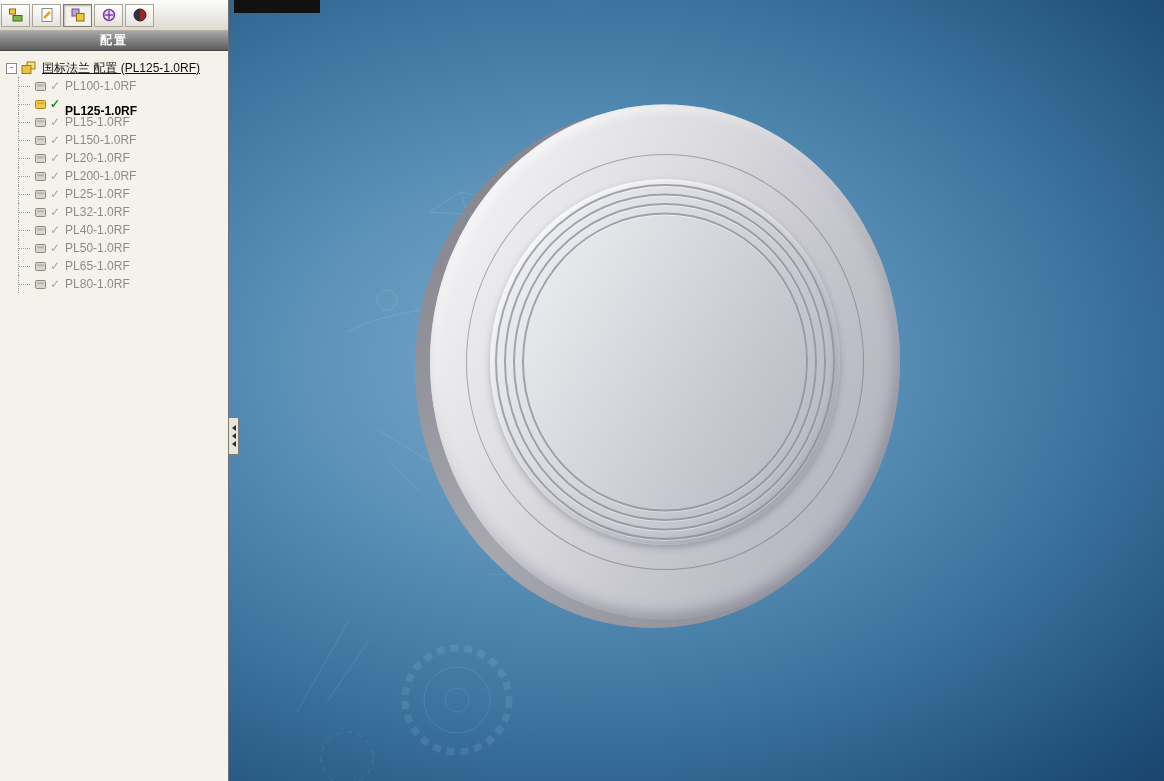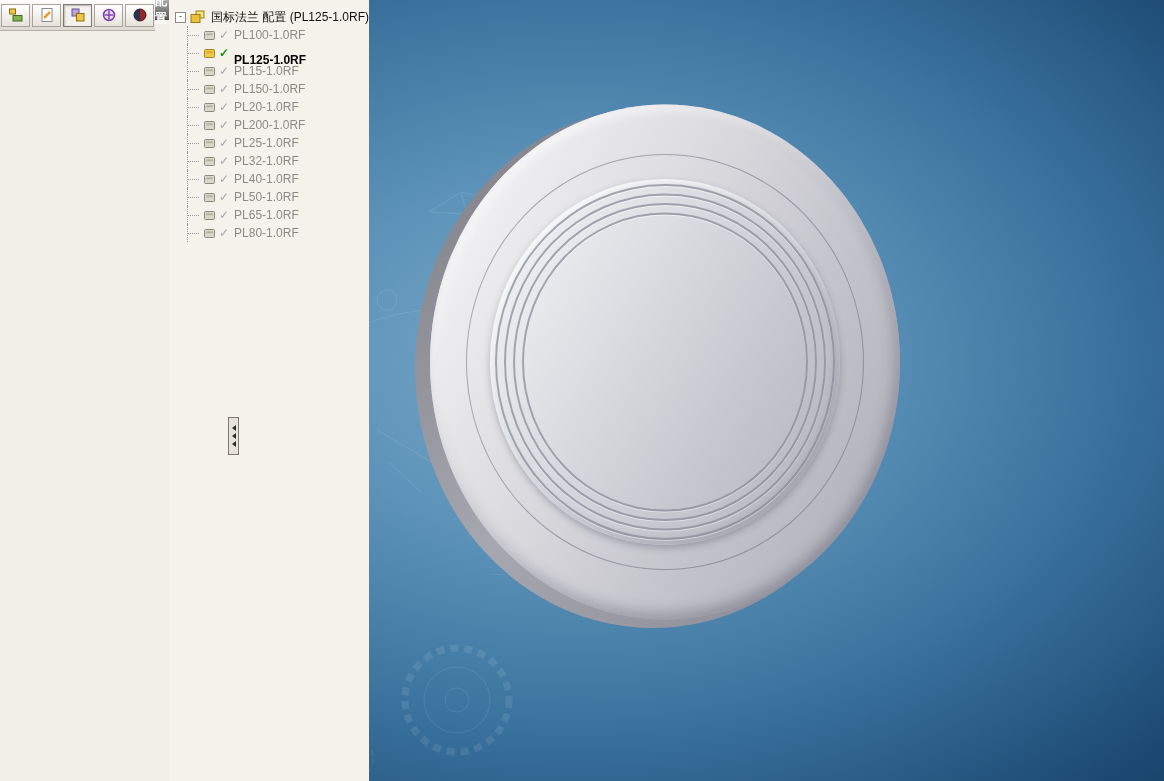--- a/index.html
+++ b/index.html
@@ -1,28 +1,28 @@
 <!DOCTYPE html>
 <html style="--active-check: #149414; --inactive-text: #8b8b8b; --active-text: #000000; --header-bg-top: #a8a8a8; --header-bg-bottom: #5c5c5c; --viewport-center: #79a7c9; --viewport-edge: #0c2a48;"><head>
 <meta charset="utf-8">
 <style>
   html,body{margin:0;padding:0;}
   body{width:1164px;height:781px;overflow:hidden;font-family:"Liberation Sans",sans-serif;background:#000;}
   .app{display:flex;width:1164px;height:781px;position:relative;}
 
   
-  .left-panel{width:228px;background:#f1efe8;border-right:1px solid #6f6f6f;display:flex;flex-direction:row;position:relative;z-index:2;}
+  .left-panel{width:228px;background:#f1efe8;border-right:1px solid #6f6f6f;display:flex;flex-direction:column;position:relative;z-index:2;}
   .tab-bar{height:26px;background:linear-gradient(#fdfdfc,#ddd9cf);border-bottom:1px solid #b5b1a5;display:flex;align-items:center;padding:2px 1px;gap:2px;}
   .tab{width:27px;height:21px;display:flex;align-items:center;justify-content:center;border:1px solid #a9a59a;background:linear-gradient(#ffffff,#e6e3da);cursor:pointer;}
   .tab.pressed{background:#f4f2ec;border-color:#7e7a6e;box-shadow:inset 1px 1px 2px rgba(0,0,0,.25);}
   .panel-header{height:19px;background:linear-gradient(var(--header-bg-top,#a8a8a8),var(--header-bg-bottom,#5c5c5c));color:#fff;font-size:12px;font-weight:bold;display:flex;align-items:center;justify-content:center;border-bottom:1px solid #474747;letter-spacing:2px;}
   .tree{flex:1;padding:8px 0 0 4px;font-size:12px;background:#f4f2ea;position:relative;}
   .tree-root-row{display:flex;align-items:center;height:18px;gap:3px;}
   .expander{width:9px;height:9px;border:1px solid #8a8a8a;background:#fff;font-size:9px;line-height:7px;text-align:center;color:#333;margin-left:2px;flex:none;cursor:pointer;}
-  .root-label{color:#111;white-space:nowrap;}
+  .root-label{color:#111;white-space:nowrap;text-decoration:underline;}
   .tree-items{margin-left:14px;}
   .tree-row{display:flex;align-items:center;height:18px;cursor:pointer;white-space:nowrap;}
   .twig{width:14px;height:18px;border-left:1px dotted #9a9a9a;position:relative;flex:none;}
   .twig::after{content:"";position:absolute;left:0;top:9px;width:11px;border-top:1px dotted #9a9a9a;}
   .cfg-icon{width:13px;height:13px;margin:0 3px 0 1px;flex:none;display:inline-flex;}
   .cfg-box{fill:#d9d6ca;stroke:#8d897b;stroke-width:1;}
   .cfg-stripe{fill:#b4b1a4;}
   .tree-row.active .cfg-box{fill:#f2c84a;stroke:#a8861c;}
   .tree-row.active .cfg-stripe{fill:#d9a92d;}
   .check{font-size:12px;color:#a9a9a9;margin-right:5px;flex:none;line-height:12px;}

